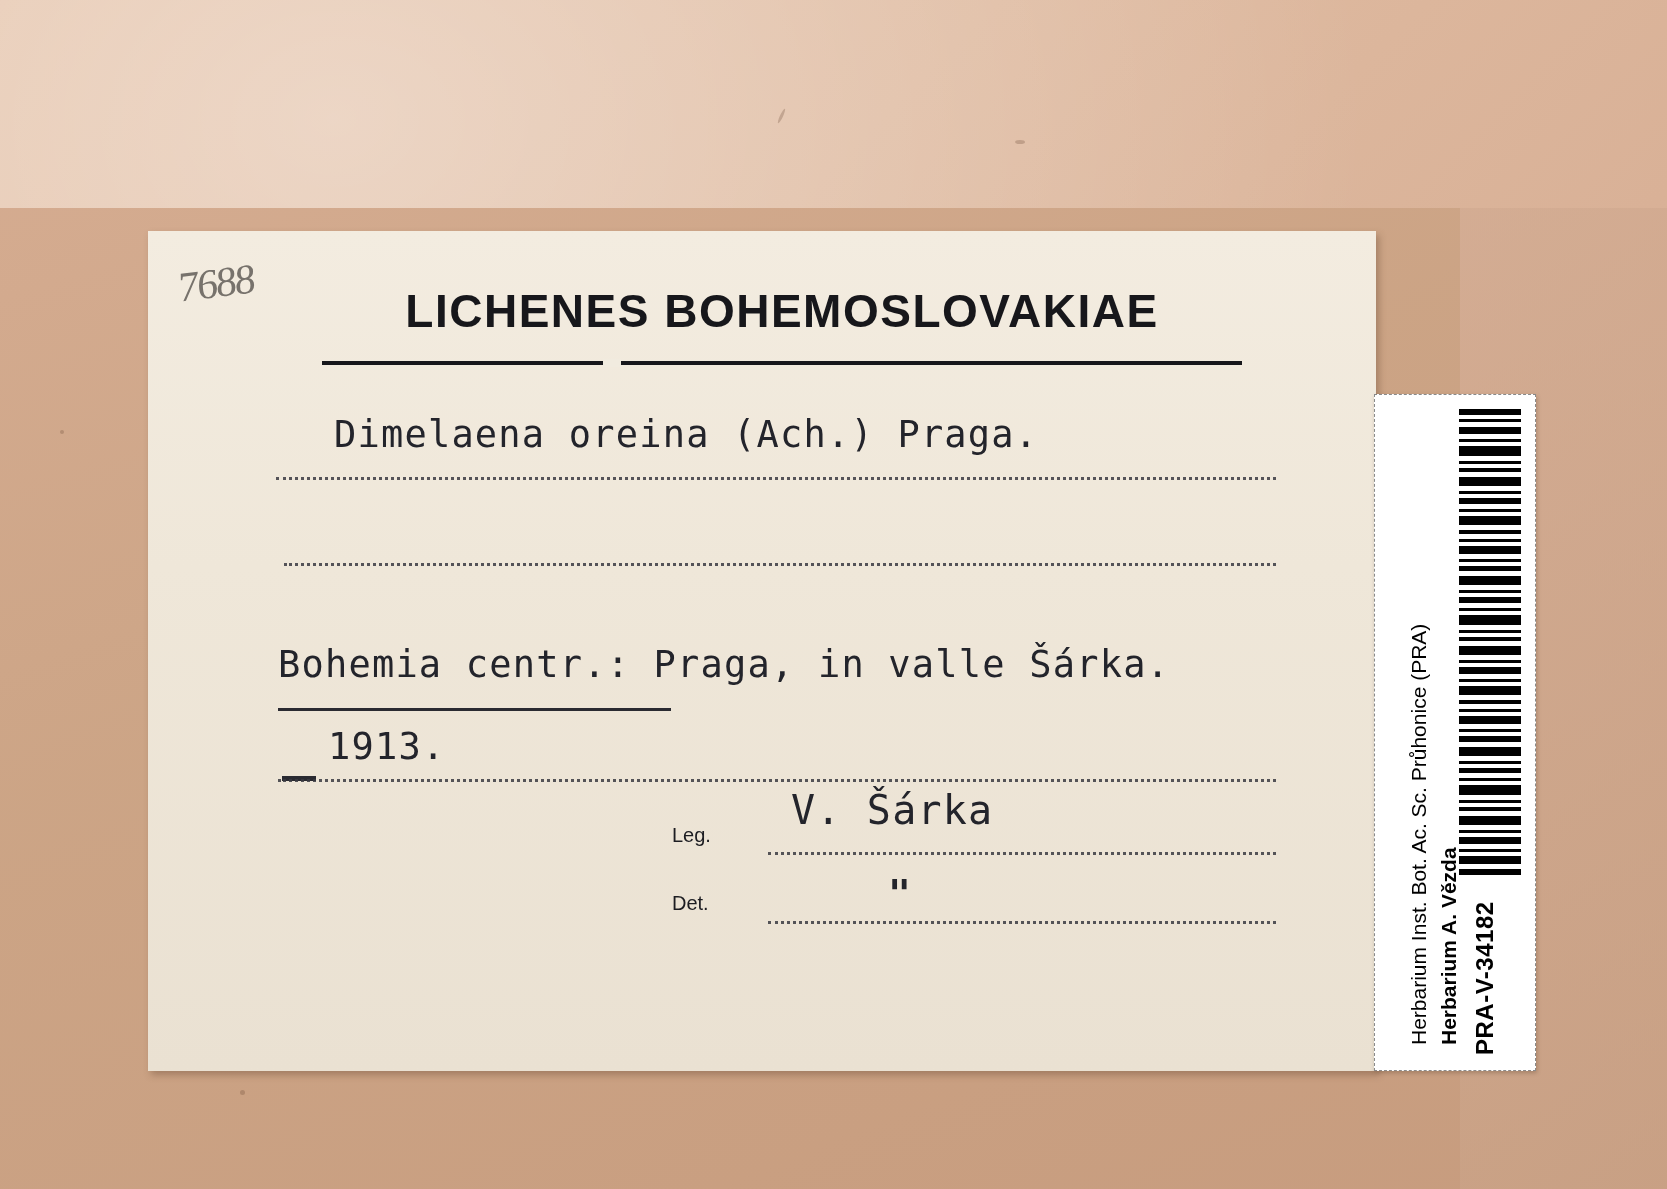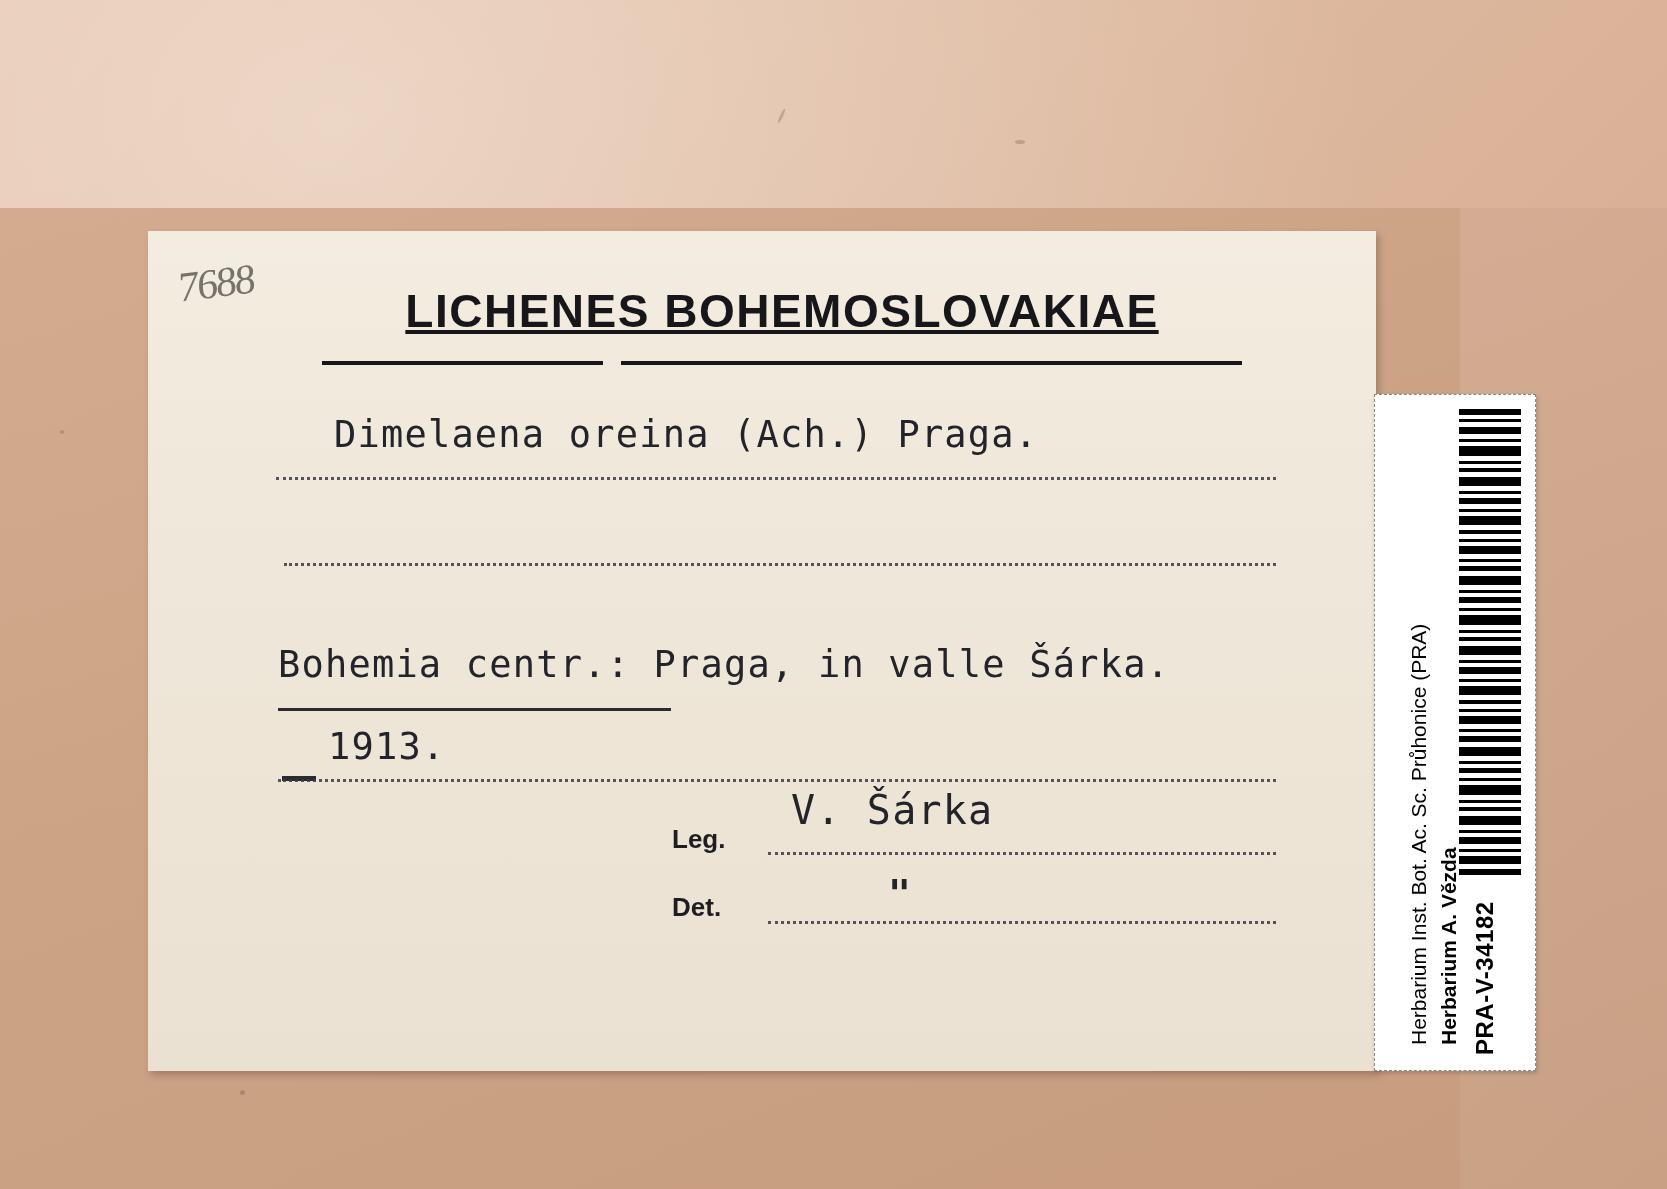--- a/index.html
+++ b/index.html
@@ -84,21 +84,20 @@
     position: absolute;
     left: 174px;
     top: 53px;
     width: 920px;
     text-align: center;
     font-family: "Liberation Sans", sans-serif;
     font-weight: bold;
     font-size: 46px;
     letter-spacing: 1.5px;
     color: #17171b;
-    text-decoration: underline;
   }
   #heading-rule {
     position: absolute;
     left: 174px;
     top: 130px;
     width: 920px;
     height: 4px;
     background: #17171b;
   }
   
@@ -129,22 +128,22 @@
 
   .underline-solid {
     position: absolute;
     height: 3px;
     background: #2a2a31;
   }
 
   .fieldlabel {
     position: absolute;
     font-family: "Liberation Sans", sans-serif;
-    font-weight: bold;
-    font-size: 26px;
+    font-weight: normal;
+    font-size: 20px;
     color: #1d1d22;
   }
 
   
   #barcode-label {
     position: absolute;
     left: 1374px;
     top: 394px;
     width: 160px;
     height: 675px;

